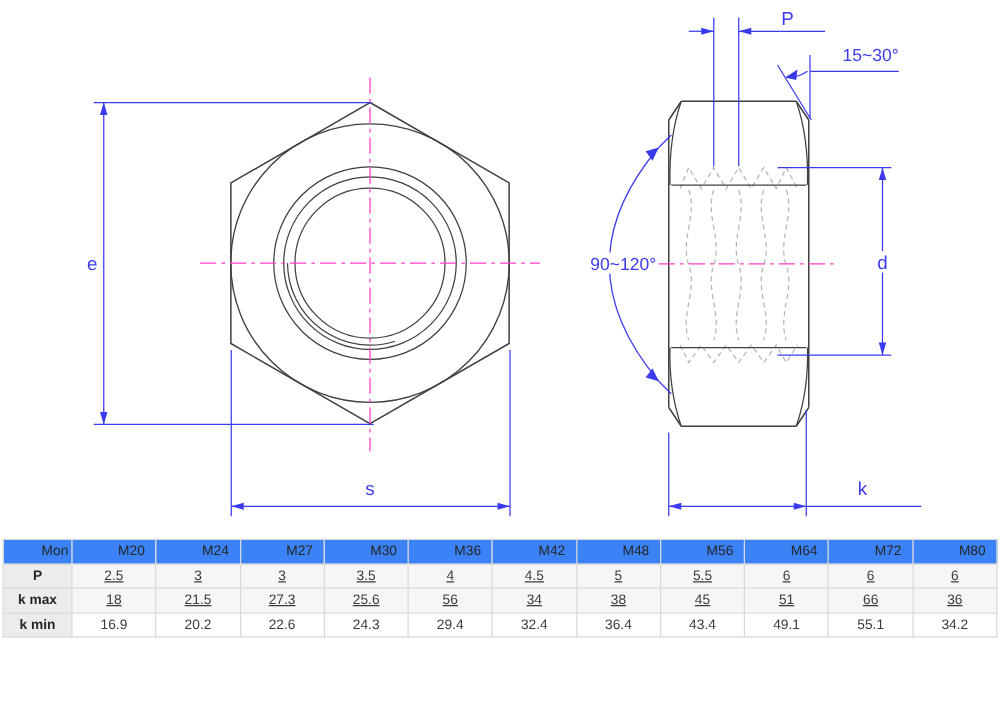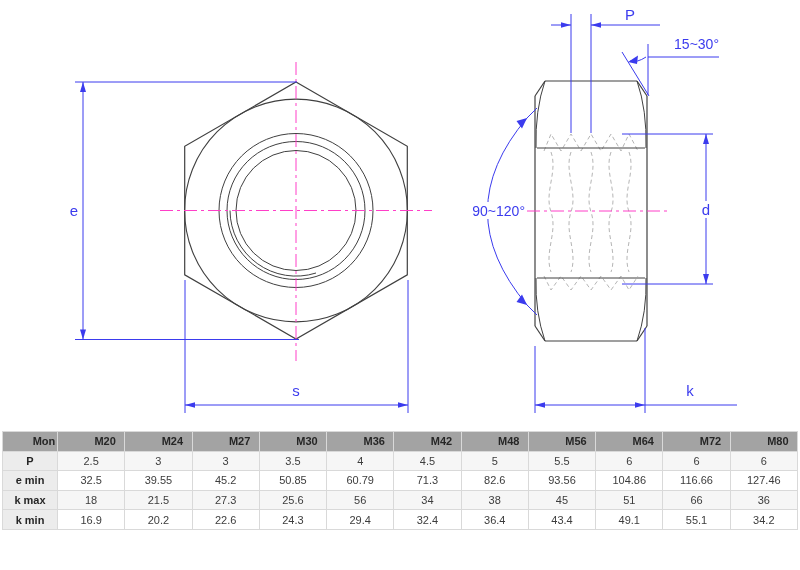--- a/index.html
+++ b/index.html
@@ -12,25 +12,25 @@
   .dim-label{font-size:15px;fill:#3b3bee;}
   .angle-label{font-size:14px;fill:#3b3bee;}
   table.spec-table{
     position:absolute;top:431px;left:2px;width:796px;
     border-collapse:collapse;table-layout:fixed;
   }
   table.spec-table th, table.spec-table td{
     border:1px solid #d9d9d9;height:18.6px;padding:0;
     font-size:11px;text-align:center;vertical-align:middle;color:#3c3c3c;
   }
-  table.spec-table thead th{background:#a3a3a3;font-weight:bold;color:#262626;padding-left:28px;}
+  table.spec-table thead th{background:#3b82f6;font-weight:normal;color:#262626;padding-left:28px;}
   table.spec-table tbody th{background:#ececec;font-weight:bold;color:#262626;}
   table.spec-table tbody tr.stripe td{background:#f7f7f7;}
   table.spec-table tbody tr td{background:#ffffff;}
-  table.spec-table tbody tr.stripe td{background:#f6f6f6;}
+  table.spec-table tbody tr.stripe td{background:#f6f6f6;text-decoration:underline;}
 </style>
 </head>
 <body>
 
 <div class="stage">
 
   <svg width="800" height="428" viewBox="0 0 800 428">
 
     <g fill="none">
 
@@ -185,34 +185,20 @@
           <td>3</td>
           <td>3.5</td>
           <td>4</td>
           <td>4.5</td>
           <td>5</td>
           <td>5.5</td>
           <td>6</td>
           <td>6</td>
           <td>6</td>
         </tr>
-        <tr>
-          <th>e min</th>
-          <td>32.5</td>
-          <td>39.55</td>
-          <td>45.2</td>
-          <td>50.85</td>
-          <td>60.79</td>
-          <td>71.3</td>
-          <td>82.6</td>
-          <td>93.56</td>
-          <td>104.86</td>
-          <td>116.66</td>
-          <td>127.46</td>
-        </tr>
         <tr class="stripe">
           <th>k max</th>
           <td>18</td>
           <td>21.5</td>
           <td>27.3</td>
           <td>25.6</td>
           <td>56</td>
           <td>34</td>
           <td>38</td>
           <td>45</td>

